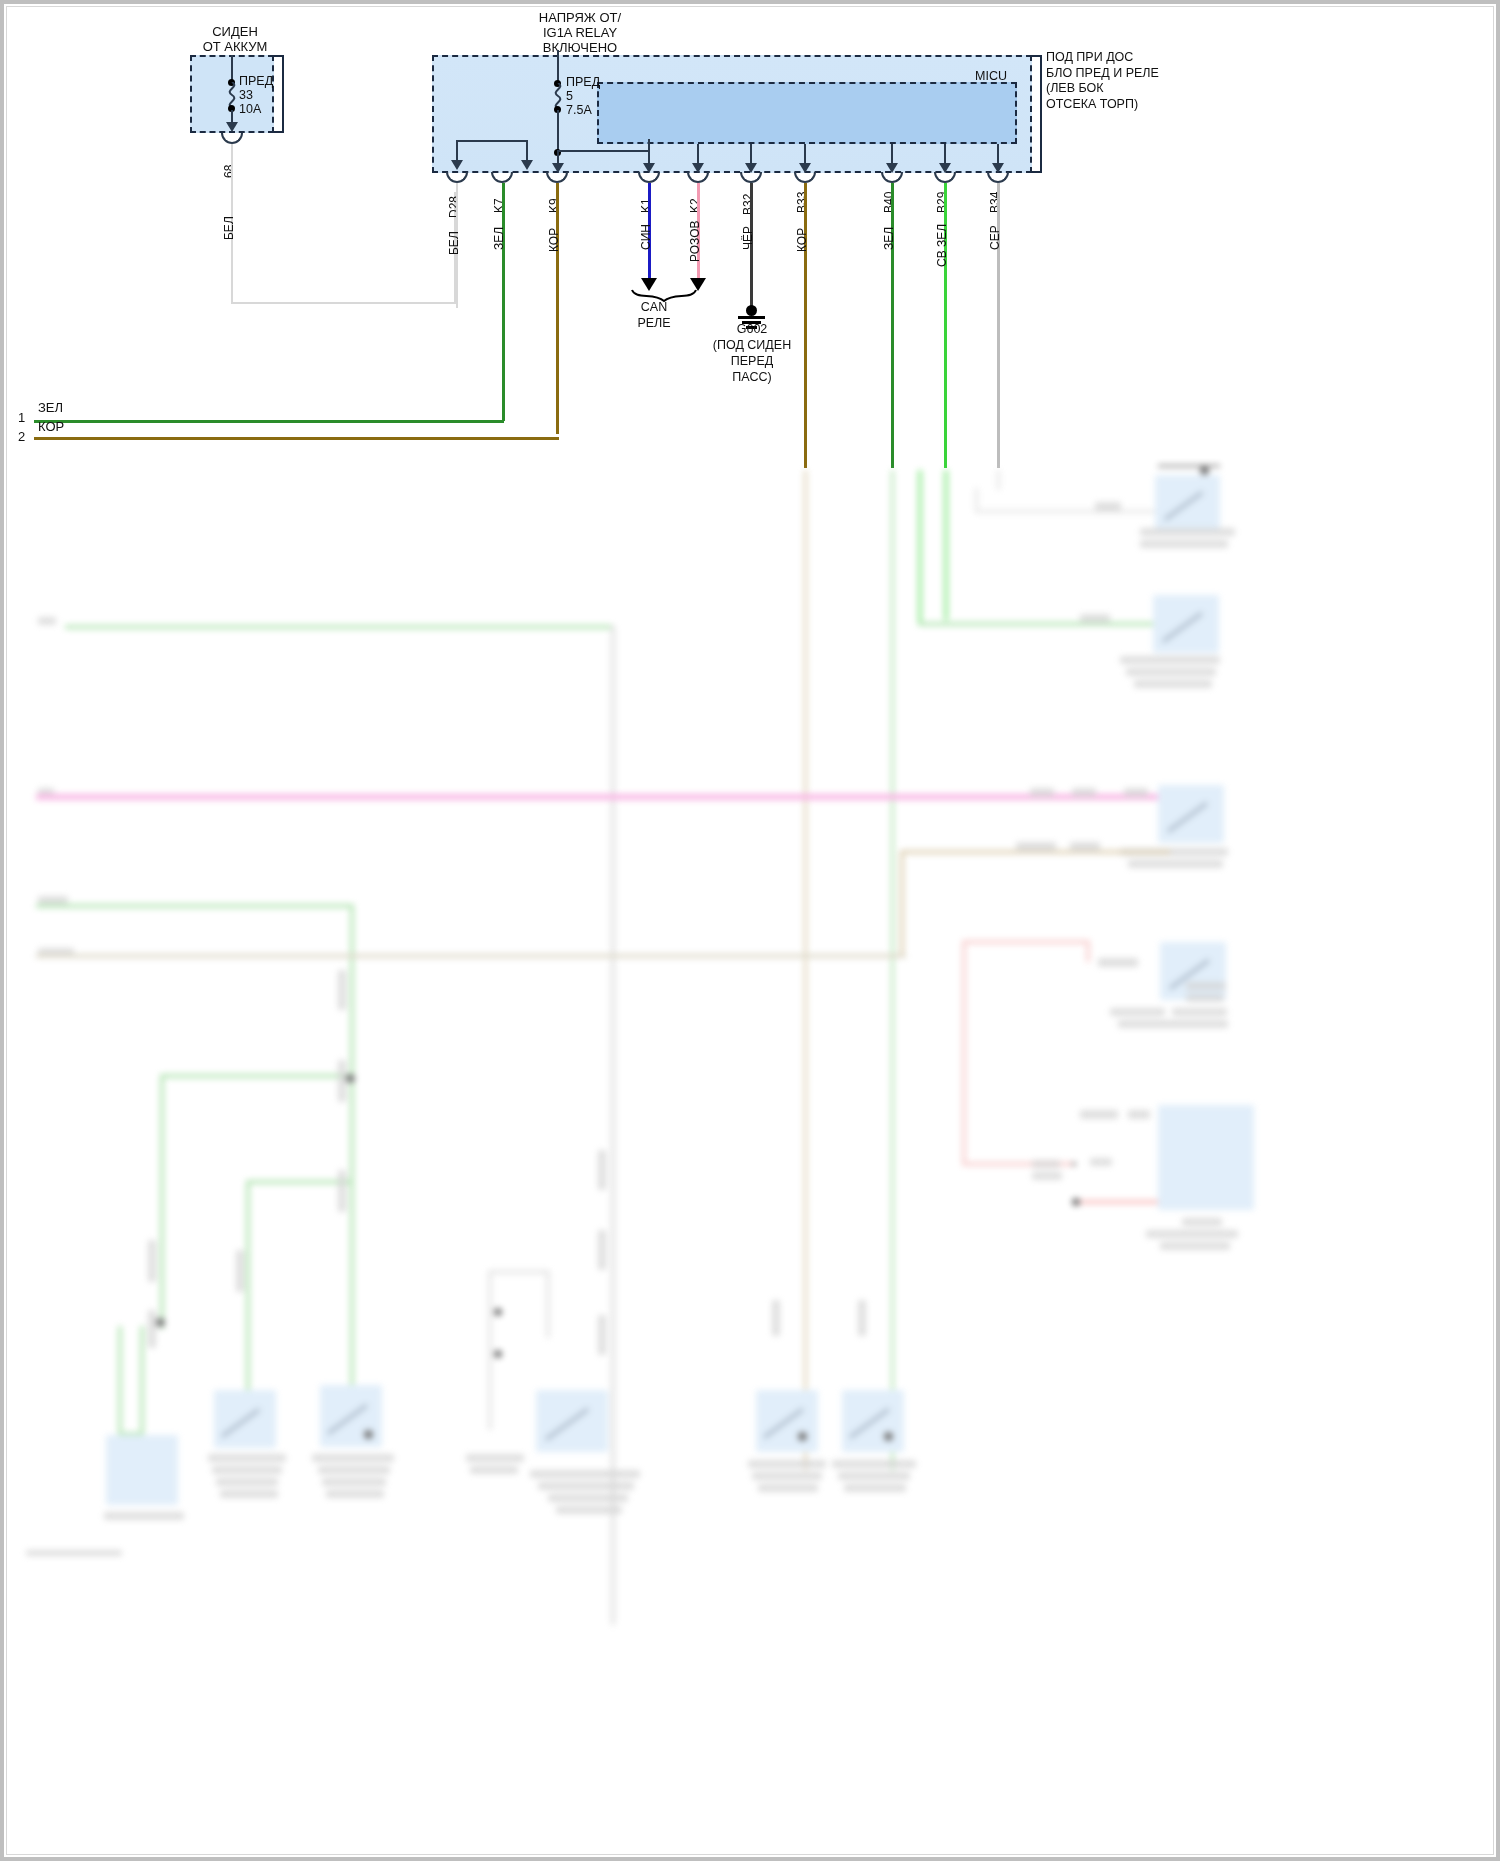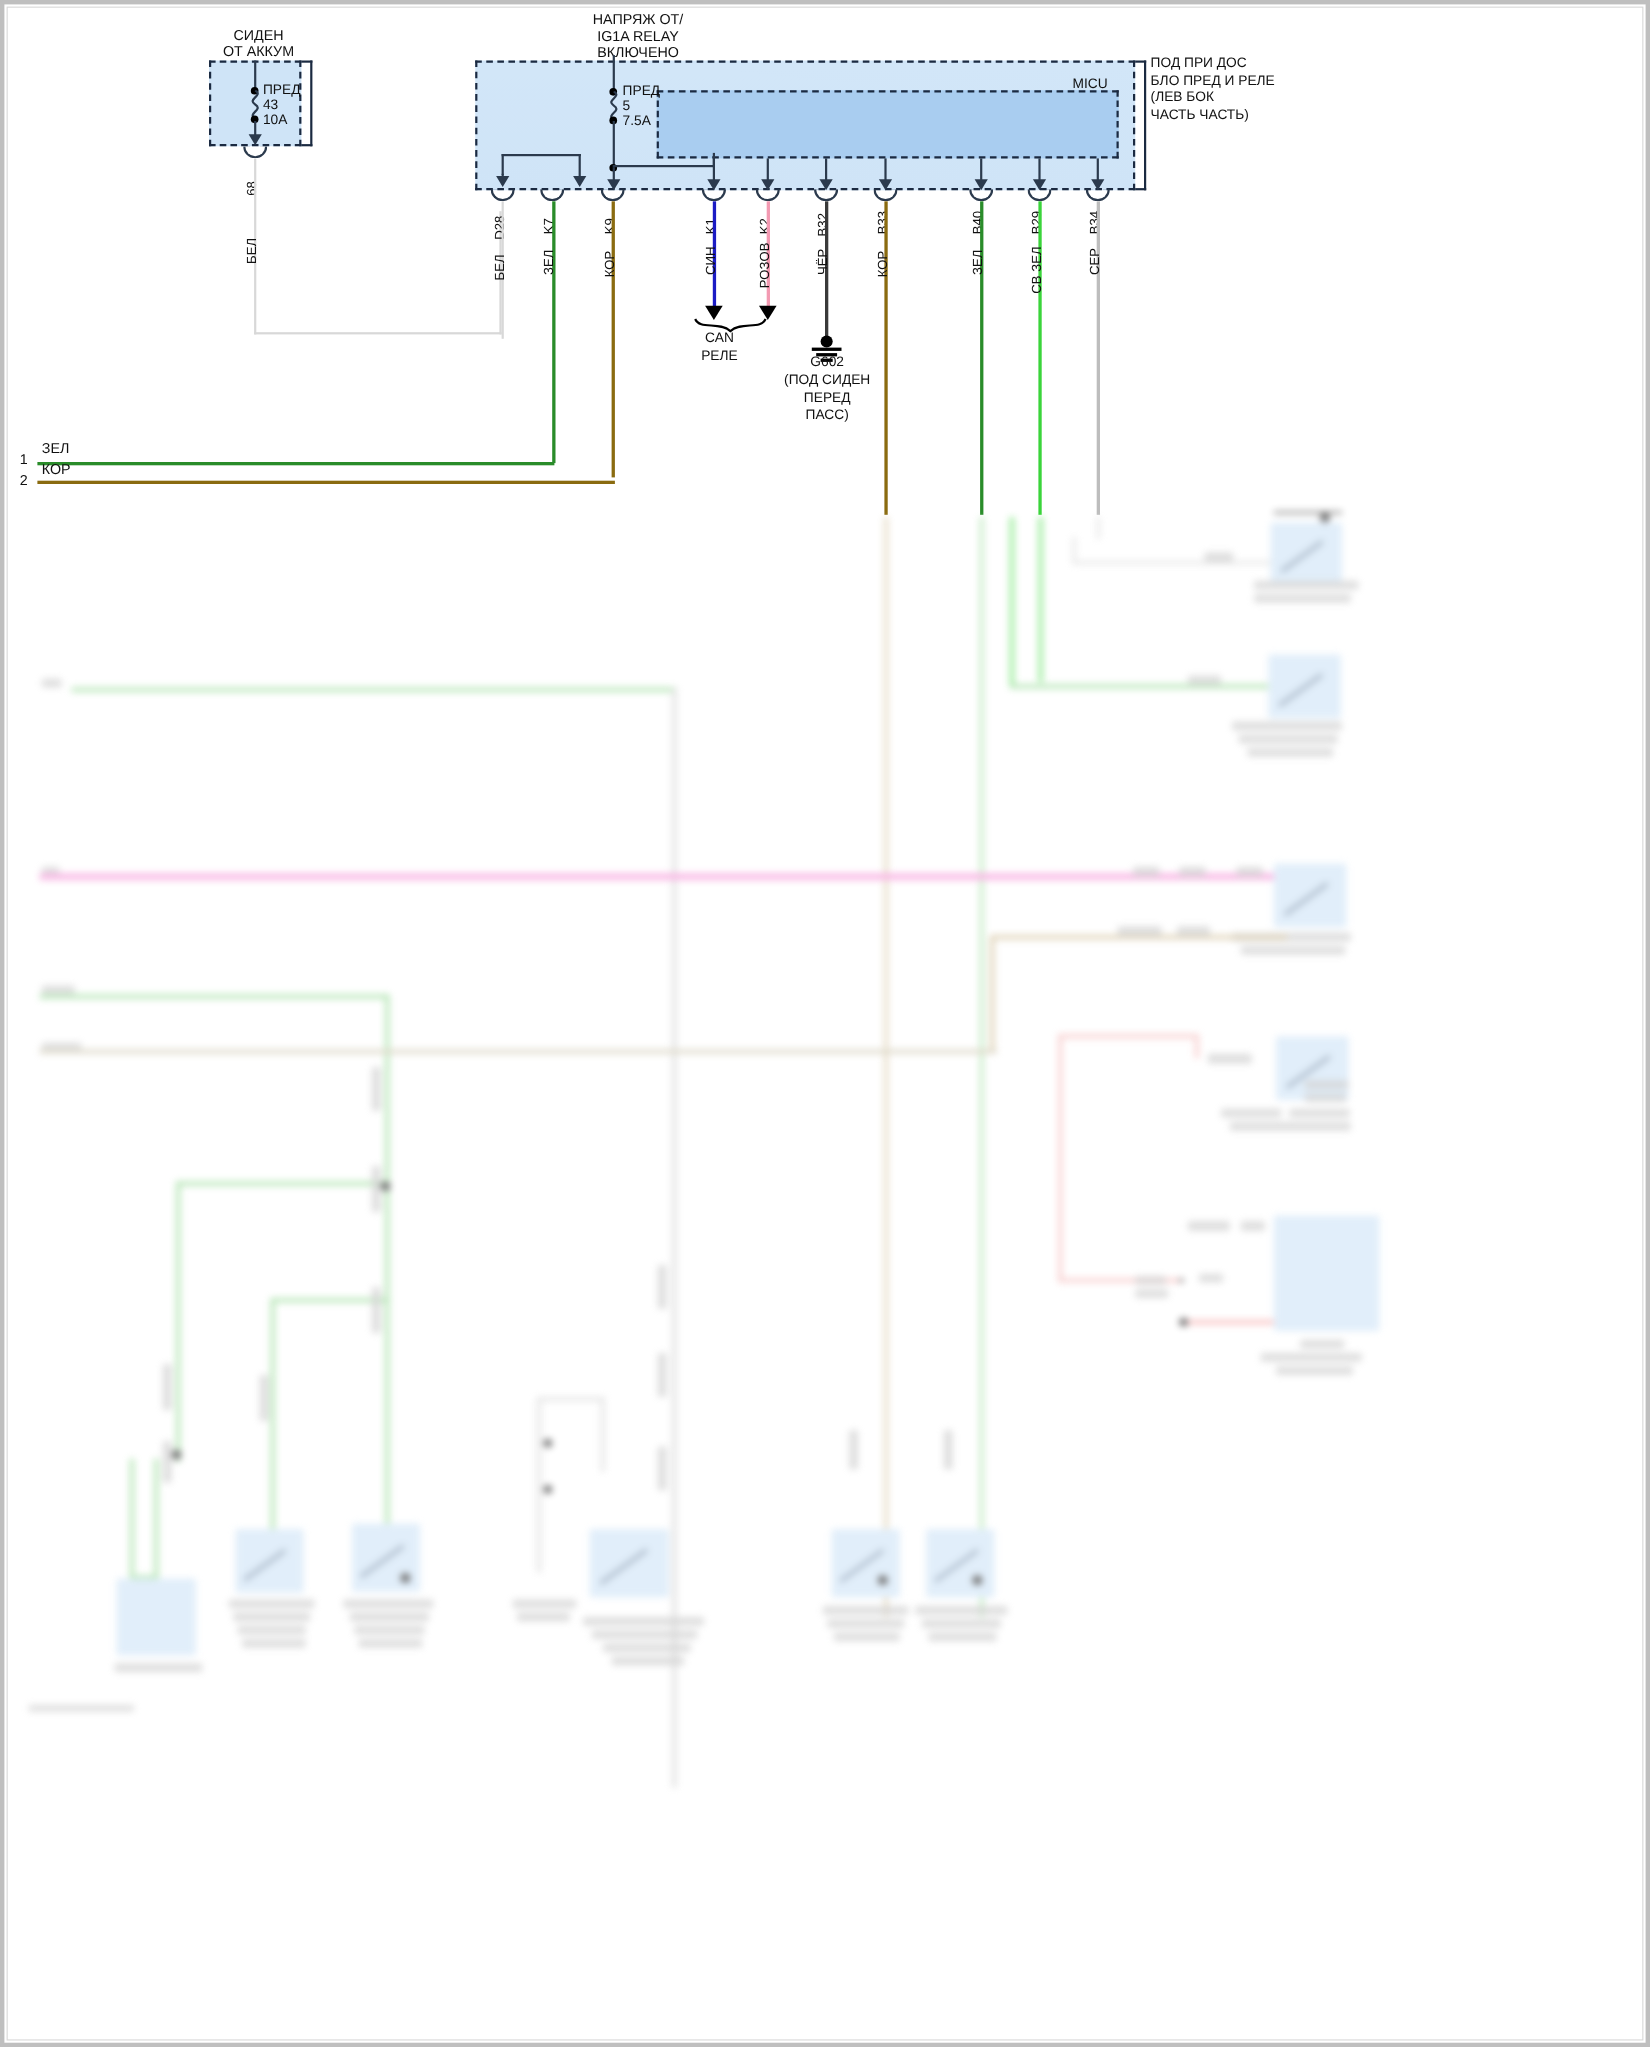--- a/index.html
+++ b/index.html
@@ -79,21 +79,21 @@
   <div class="sline" style="left:231px;top:55px;width:2px;height:27px;background:#2b3a4d;"></div>
   <div class="dot" style="left:228px;top:79px;"></div>
   <svg class="fusewrap" style="left:224px;top:82px;width:18px;height:26px;">
     <path d="M8,0 C16,5 0,8 8,13 C16,18 0,21 8,26" stroke="#2b3a4d" stroke-width="2" fill="none"></path>
   </svg>
   <div class="dot" style="left:228px;top:105px;"></div>
   <div class="sline" style="left:231px;top:110px;width:2px;height:15px;background:#2b3a4d;"></div>
   <div class="arrow-d" style="left:226px;top:122px;"></div>
 
   <div class="txt" style="left:239px;top:74px;">ПРЕД</div>
-  <div class="txt" style="left:239px;top:88px;">43</div>
+  <div class="txt" style="left:239px;top:88px;">33</div>
   <div class="txt" style="left:239px;top:102px;">10A</div>
 
   <div class="cup" style="left:221px;top:133px;"></div>
   <div class="vert" style="left:222px;top:178px;font-size:12px;">68</div>
   <div class="wire vline" style="left:231px;top:144px;height:160px;background:#d8d8d8;"></div>
   <div class="vert" style="left:222px;top:240px;font-size:12px;">БЕЛ</div>
 
   <div class="wire hline" style="left:231px;top:302px;width:225px;background:#d8d8d8;"></div>
   <div class="wire vline" style="left:454px;top:192px;height:112px;background:#d8d8d8;"></div>
 
@@ -101,21 +101,21 @@
 
   <div class="dashbox fill-c" style="left:597px;top:82px;width:420px;height:62px;"></div>
   <div class="txt" style="left:975px;top:69px;font-size:12.5px;">MICU</div>
 
   <div class="sline" style="left:1032px;top:55px;width:10px;height:2px;background:#1b2a41;"></div>
   <div class="sline" style="left:1032px;top:171px;width:10px;height:2px;background:#1b2a41;"></div>
   <div class="sline" style="left:1040px;top:55px;width:2px;height:118px;background:#1b2a41;"></div>
   <div class="txt" style="left:1046px;top:50px;width:190px;line-height:15.5px;">ПОД ПРИ ДОС
 БЛО ПРЕД И РЕЛЕ
 (ЛЕВ БОК
-ЧАСТЬ ЧАСТЬ)</div>
+ОТСЕКА ТОРП)</div>
 
   <div class="sline" style="left:557px;top:50px;width:2px;height:33px;background:#2b3a4d;"></div>
   <div class="dot" style="left:554px;top:80px;"></div>
   <svg class="fusewrap" style="left:550px;top:83px;width:18px;height:26px;">
     <path d="M8,0 C16,5 0,8 8,13 C16,18 0,21 8,26" stroke="#2b3a4d" stroke-width="2" fill="none"></path>
   </svg>
   <div class="dot" style="left:554px;top:106px;"></div>
   <div class="sline" style="left:557px;top:110px;width:2px;height:42px;background:#2b3a4d;"></div>
   <div class="dot" style="left:554px;top:149px;"></div>
   <div class="sline" style="left:557px;top:152px;width:2px;height:16px;background:#2b3a4d;"></div>

